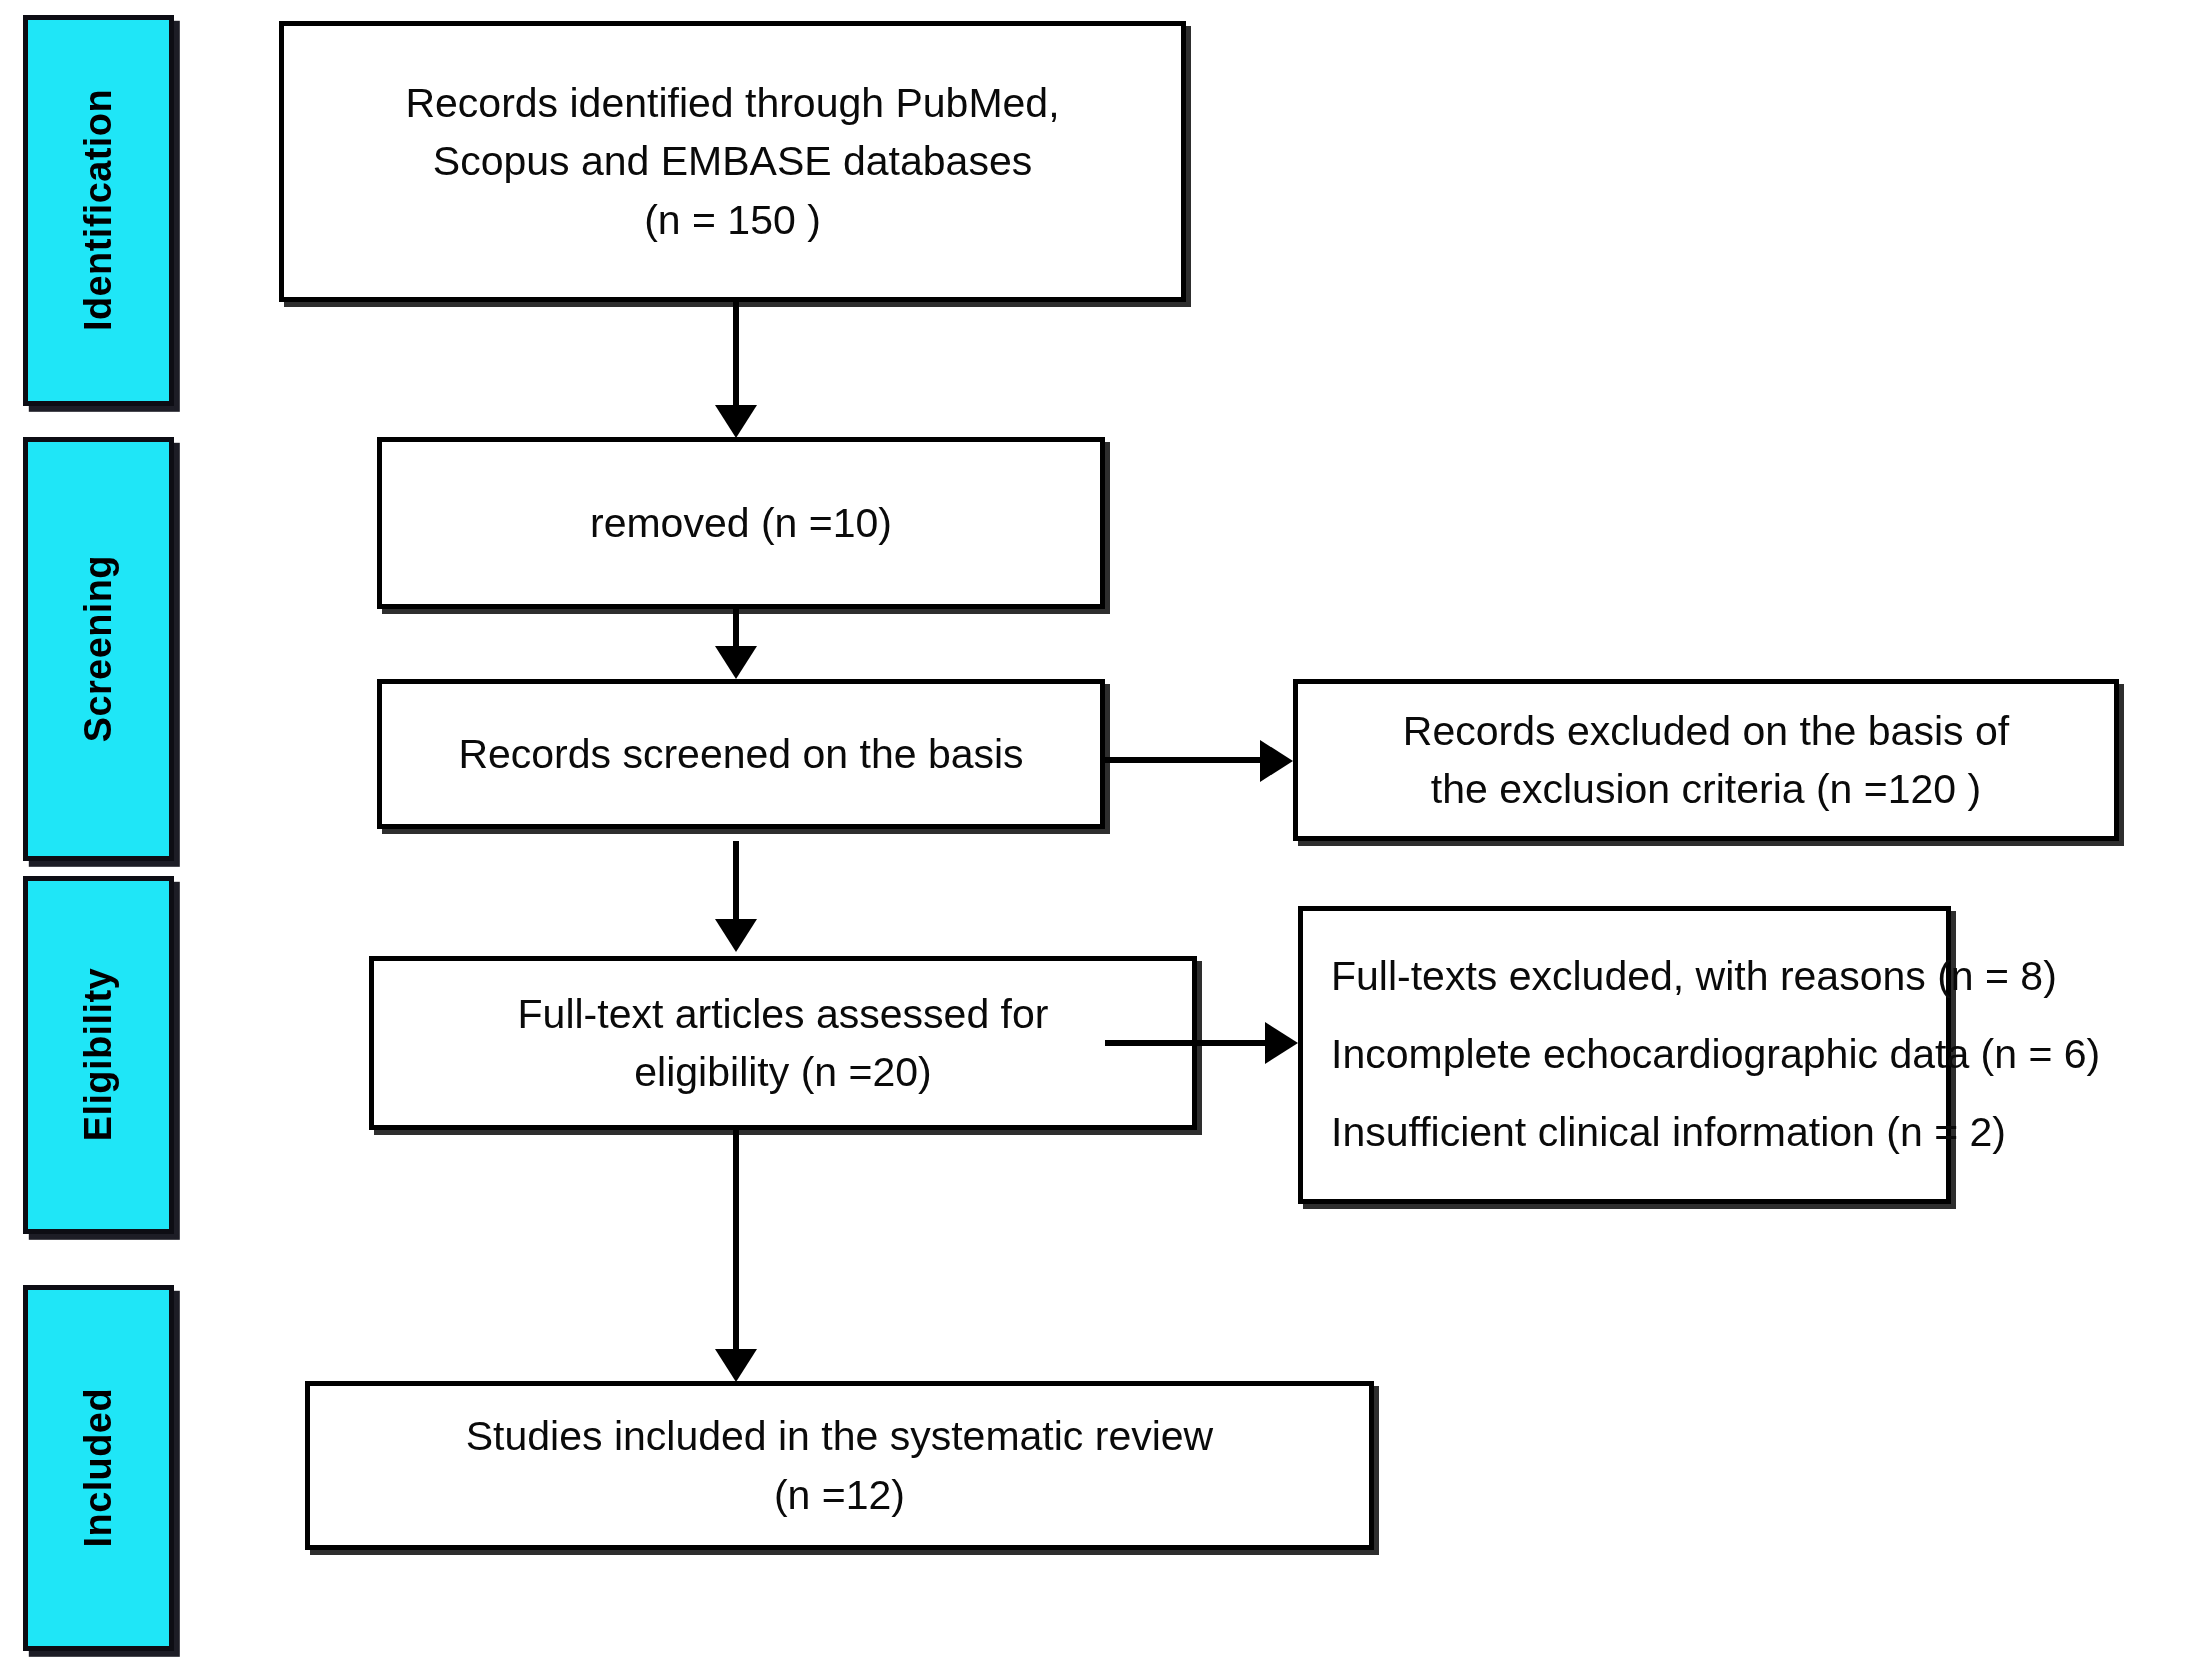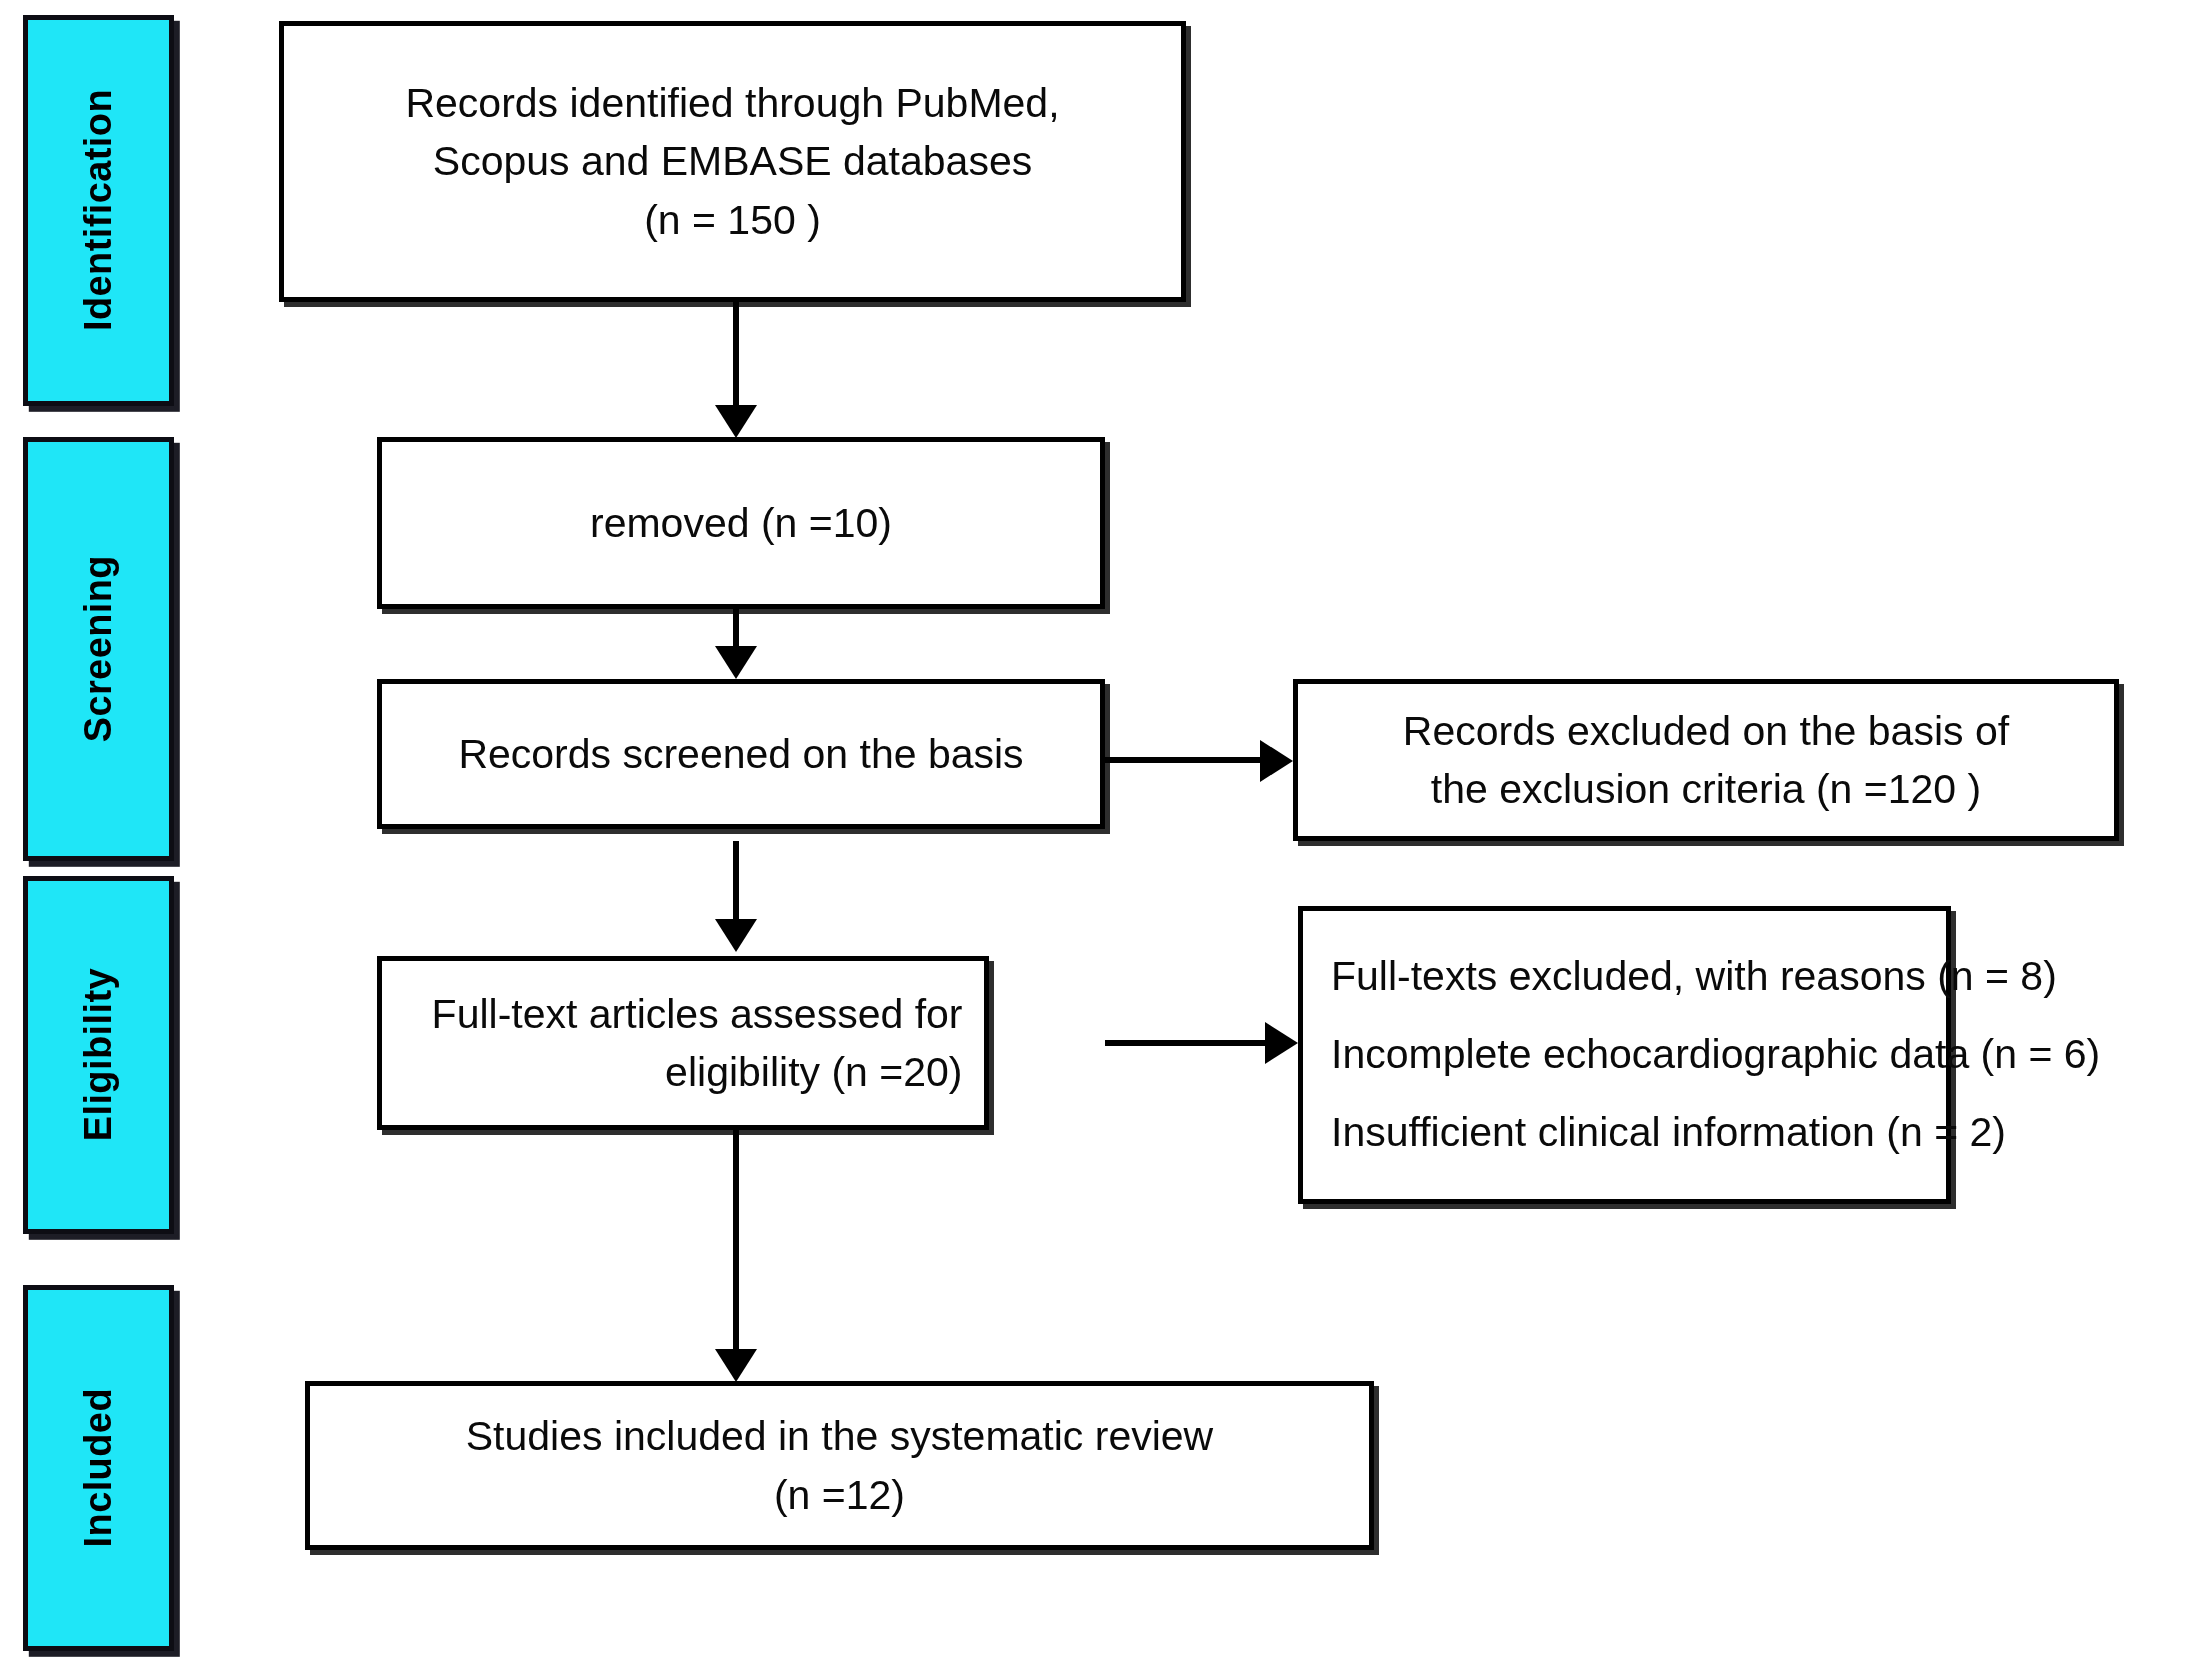--- a/index.html
+++ b/index.html
@@ -149,21 +149,21 @@
   <div class="arrow-right" style="left:1260px; top:740px;"></div>
 
   <div class="flow-box" style="left:1293px; top:679px; width:826px; height:162px;">
     <div class="flow-line">Records excluded on the basis of</div>
     <div class="flow-line">the exclusion criteria (n =120 )</div>
   </div>
 
   <div class="conn conn-v" style="left:733px; top:841px; height:84px;"></div>
   <div class="arrow-down" style="left:715px; top:919px;"></div>
 
-  <div class="flow-box" style="left:377px; top:956px; width:612px; height:174px;align-items:flex-end;">
+  <div class="flow-box" style="left:369px; top:956px; width:828px; height:174px;">
     <div class="flow-line">Full-text articles assessed for</div>
     <div class="flow-line">eligibility (n =20)</div>
   </div>
 
   <div class="conn conn-h" style="left:1105px; top:1040px; width:164px;"></div>
   <div class="arrow-right" style="left:1265px; top:1022px;"></div>
 
   <div class="flow-box align-left" style="left:1298px; top:906px; width:653px; height:298px;">
     <div class="flow-line">Full-texts excluded, with reasons (n = 8)</div>
     <div class="flow-line">Incomplete echocardiographic data (n = 6)</div>

